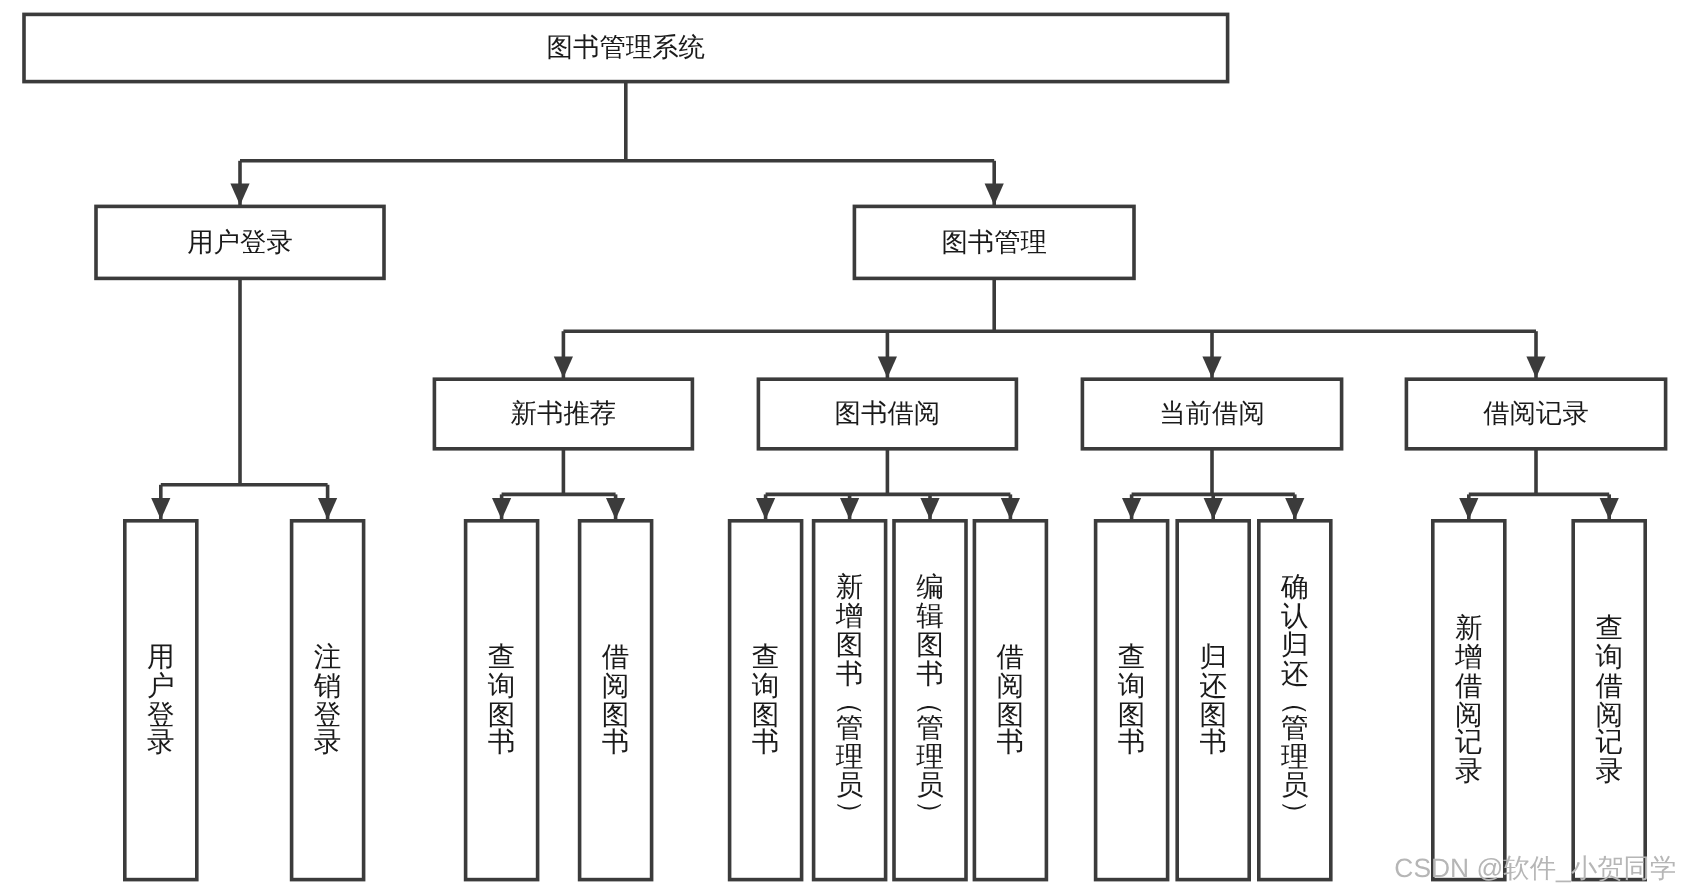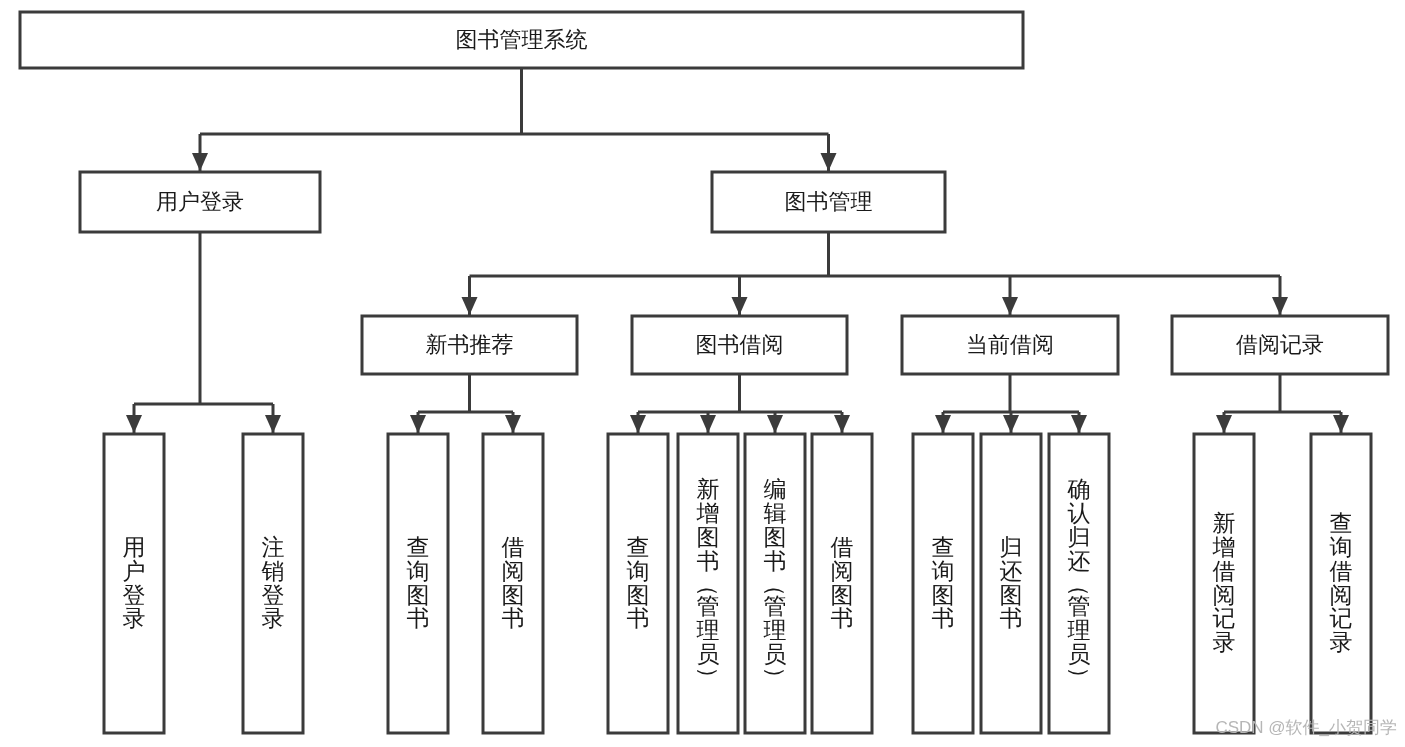--- a/index.html
+++ b/index.html
@@ -43,21 +43,21 @@
     fill: none;
   }
   .arrow-head {
     fill: #3b3b3b;
   }
   .watermark {
     position: absolute;
     right: 8px;
     bottom: 8px;
     font-family: "Liberation Sans", "DejaVu Sans", sans-serif;
-    font-size: 17px;
+    font-size: 22px;
     color: #b6b6b6;
     white-space: nowrap;
     user-select: none;
   }
   .vtext-wrap {
     position: absolute;
     display: flex;
     flex-direction: column;
     align-items: center;
     justify-content: center;

